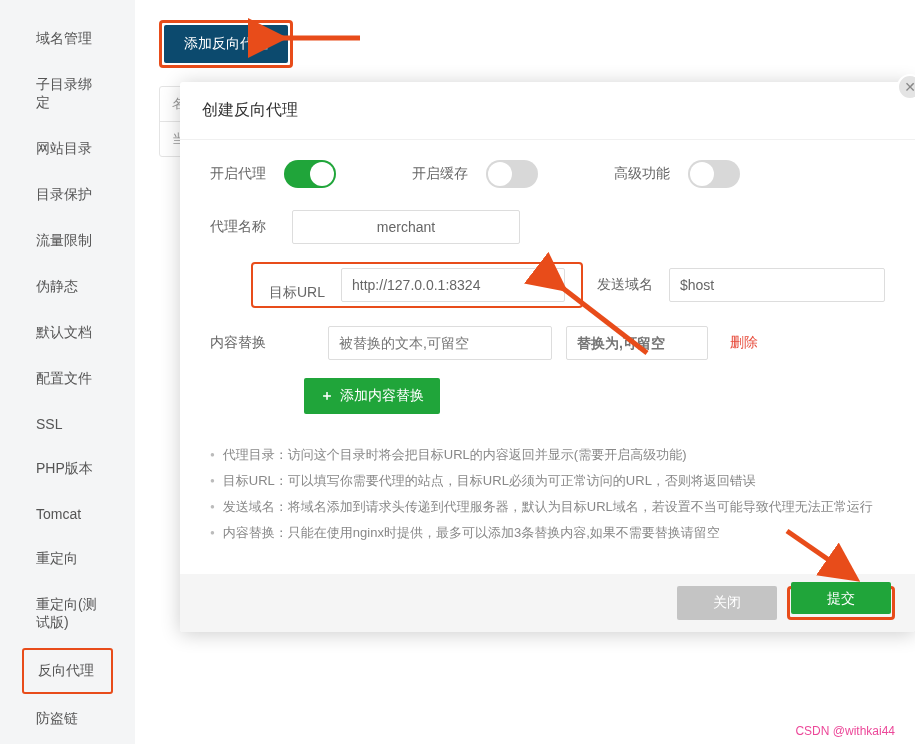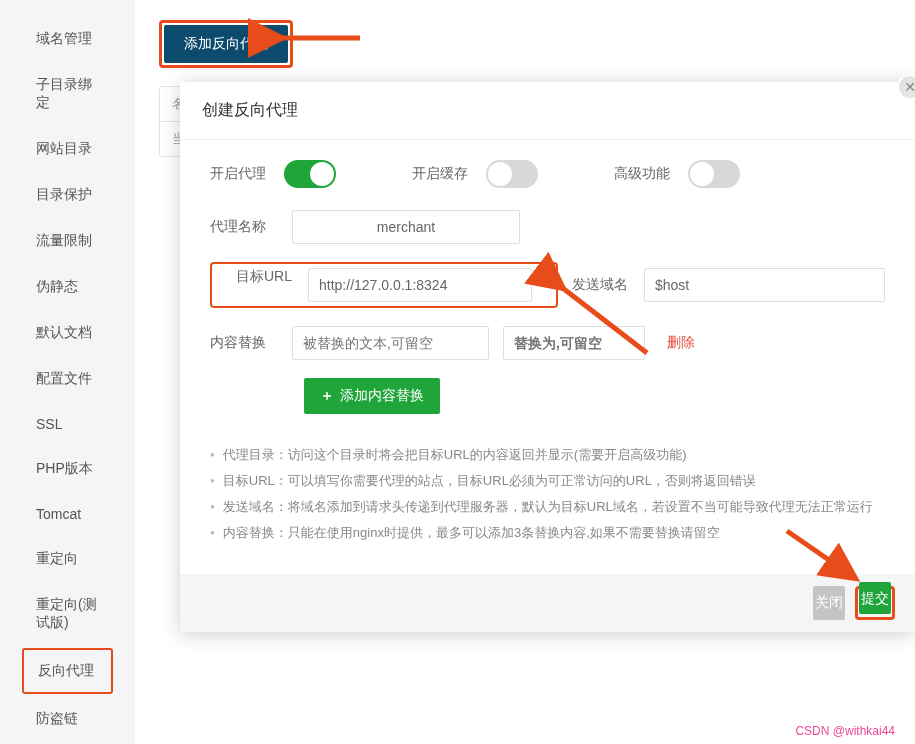--- a/index.html
+++ b/index.html
@@ -30,35 +30,35 @@
 .toggle.off { background: #d8d8d8; }
 .toggle .knob { width: 24px; height: 24px; border-radius: 50%; background: #fff; position: absolute; top: 2px; }
 .toggle.on .knob { right: 2px; }
 .toggle.off .knob { left: 2px; }
 
 .form-row { display: flex; align-items: center; margin-bottom: 18px; gap: 14px; }
 .form-label { width: 68px; color: #666; font-size: 14px; text-align: left; flex-shrink: 0; }
 .form-input { border: 1px solid #ddd; border-radius: 2px; padding: 8px 10px; font-size: 14px; color: #666; background: #fff; outline: none; }
 .form-input.w1 { width: 228px; text-align: center; }
 .form-input.w2 { width: 224px; }
-.form-input.w3 { width: 197px; }
+.form-input.w3 { width: 224px; margin-left: 36px; }
 .form-input.w4 { width: 252px; }
 .form-input.w5 { width: 142px; font-weight: bold; }
 
-.highlight-box { border: 2px solid #e84c1a; border-radius: 4px; padding: 4px 24px; display: inline-flex; align-items: flex-start; gap: 14px; }
+.highlight-box { border: 2px solid #e84c1a; border-radius: 4px; padding: 4px 16px; display: inline-flex; align-items: flex-end; gap: 14px; margin-left: 41px; }
 
 .del-link { color: #e74c3c; cursor: pointer; margin-left: 8px; font-size: 14px; }
 .add-content-btn { background: #20a53a; color: #fff; padding: 9px 16px; border-radius: 2px; display: inline-flex; align-items: center; gap: 6px; cursor: pointer; margin-left: 94px; }
 
 .hints { margin: 28px 0 18px 0; }
 .hint { color: #888; font-size: 13px; line-height: 2; display: flex; gap: 8px; }
 .hint::before { content: "●"; color: #bbb; font-size: 8px; line-height: 26px; }
 
 .modal-footer { background: #f5f5f5; padding: 12px 20px; display: flex; justify-content: flex-end; gap: 10px; border-radius: 0 0 3px 3px; }
-.btn { padding: 8px 2px; border-radius: 2px; cursor: pointer; font-size: 14px; }
+.btn { padding: 8px 36px; border-radius: 2px; cursor: pointer; font-size: 14px; }
 .btn-cancel { background: #c4c4c4; color: #fff; }
 .btn-submit { background: #20a53a; color: #fff; }
 .submit-wrap { border: 3px solid #e84c1a; border-radius: 4px; padding: 1px; }
 
 .arrow { position: absolute; pointer-events: none; }
 .arrow svg { overflow: visible; }
 
 .watermark { position: absolute; right: 20px; bottom: 6px; color: #ec4899; font-size: 12px; }
 </style>
 </head>

